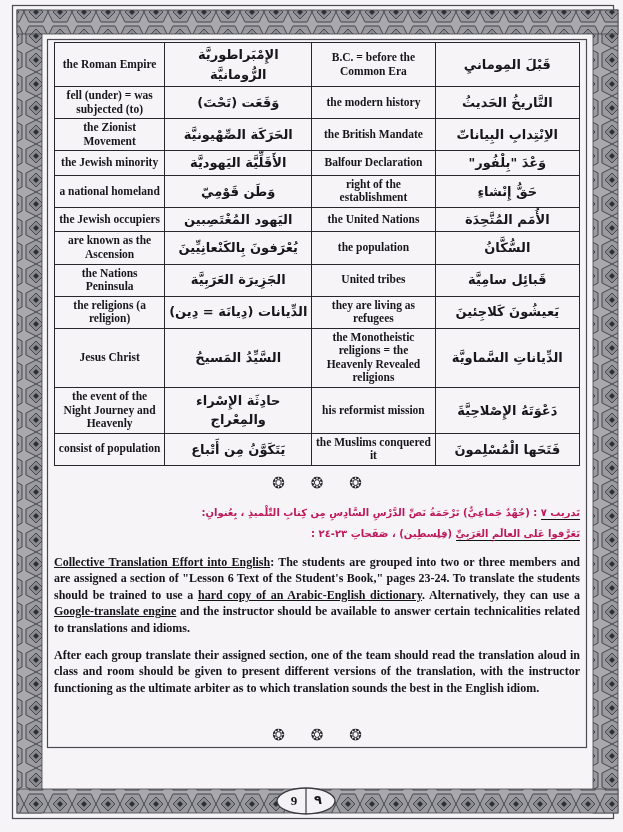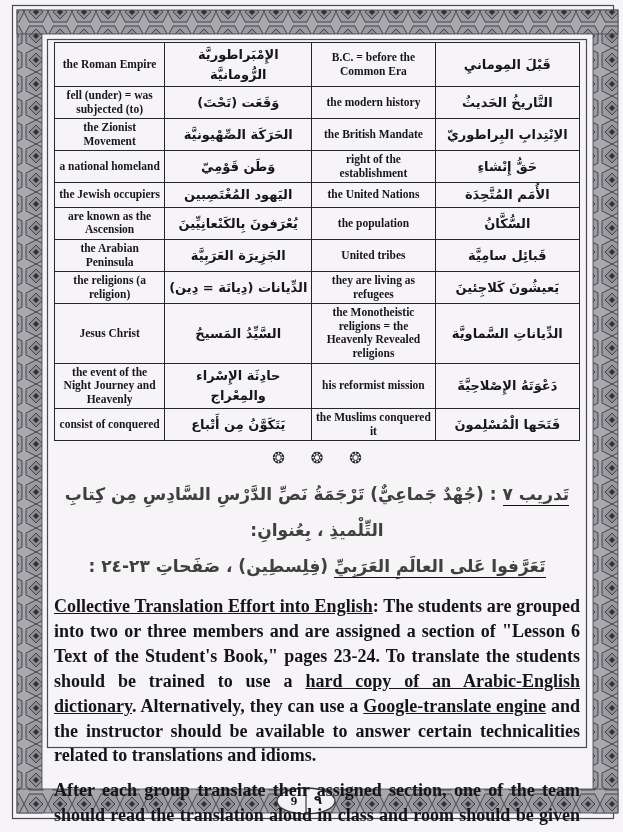--- a/index.html
+++ b/index.html
@@ -45,39 +45,39 @@
     display:flex;justify-content:center;gap:26px;
     margin-top:8px;
     color:#232328;
     font-size:15px;
     font-family:"DejaVu Sans", sans-serif;
   }
   .orn-row.bottom{margin-top:30px;}
   
   .exercise{
     direction:rtl;
-    text-align:center;
+    text-align:right;
     margin-top:10px;
     font-family:"DejaVu Sans", sans-serif;
     font-weight:bold;
-    font-size:17px;
+    font-size:10px;
     line-height:2.1;
-    color:#404040;
+    color:#be185d;
   }
   .exercise .u{
     border-bottom:1.4px solid #131217;
     padding-bottom:1px;
   }
   
   .para{
     margin-top:10px;
     text-align:justify;
     font-family:"Liberation Serif", serif;
     font-weight:bold;
-    font-size:18px;
+    font-size:12px;
     line-height:1.38;
     color:#151419;
   }
   .para .u{
     text-decoration:underline;
   }
   
   .pagenum{
     position:absolute;z-index:3;
     font-weight:bold;
@@ -143,42 +143,48 @@
         <tr>
           <td class="en">fell (under) = was subjected (to)</td>
           <td class="ar">وَقَعَت (تَحْتَ)</td>
           <td class="en">the modern history</td>
           <td class="ar">التَّاريخُ الحَديثُ</td>
         </tr>
         <tr>
           <td class="en">the Zionist Movement</td>
           <td class="ar">الحَرَكَة الصِّهْيونيَّة</td>
           <td class="en">the British Mandate</td>
-          <td class="ar">الاِنْتِدابِ البِراطوريّ</td>
+          <td class="ar">الاِنْتِدابِ البِياناتّ</td>
+        </tr>
+        <tr>
+          <td class="en">the Jewish minority</td>
+          <td class="ar">الأَقَلِّيَّة اليَهوديَّة</td>
+          <td class="en">Balfour Declaration</td>
+          <td class="ar">وَعْدَ "بِلْفُور"</td>
         </tr>
         <tr>
           <td class="en">a national homeland</td>
           <td class="ar">وَطَن قَوْمِيّ</td>
           <td class="en">right of the establishment</td>
           <td class="ar">حَقُّ إِنْشاءِ</td>
         </tr>
         <tr>
           <td class="en">the Jewish occupiers</td>
           <td class="ar">اليَهود المُغْتَصِبين</td>
           <td class="en">the United Nations</td>
           <td class="ar">الأُمَم المُتَّحِدَة</td>
         </tr>
         <tr>
           <td class="en">are known as the Ascension</td>
           <td class="ar">يُعْرَفونَ بِالكَنْعانِيِّينَ</td>
           <td class="en">the population</td>
           <td class="ar">السُّكَّانُ</td>
         </tr>
         <tr>
-          <td class="en">the Arabian Peninsula</td>
+          <td class="en">the Nations Peninsula</td>
           <td class="ar">الجَزِيرَة العَرَبِيَّة</td>
           <td class="en">United tribes</td>
           <td class="ar">قَبائِل سامِيَّة</td>
         </tr>
         <tr>
           <td class="en">the religions (a religion)</td>
           <td class="ar">الدِّيانات (دِيانَة = دِين)</td>
           <td class="en">they are living as refugees</td>
           <td class="ar">يَعيشُونَ كَلاجِئينَ</td>
         </tr>
@@ -188,21 +194,21 @@
           <td class="en">the Monotheistic religions = the Heavenly Revealed religions</td>
           <td class="ar">الدِّياناتِ السَّماويَّة</td>
         </tr>
         <tr>
           <td class="en">the event of the Night Journey and Heavenly</td>
           <td class="ar">حادِثَة الإِسْراء والمِعْراج</td>
           <td class="en">his reformist mission</td>
           <td class="ar">دَعْوَتَهُ الإِصْلاحِيَّةَ</td>
         </tr>
         <tr>
-          <td class="en">consist of conquered</td>
+          <td class="en">consist of population</td>
           <td class="ar">يَتَكَوَّنُ مِن أَتْباع</td>
           <td class="en">the Muslims conquered it</td>
           <td class="ar">فَتَحَها الْمُسْلِمونَ</td>
         </tr>
       </tbody>
     </table>
 
     <div class="orn-row">
       <span>❂</span>
       <span>❂</span>

